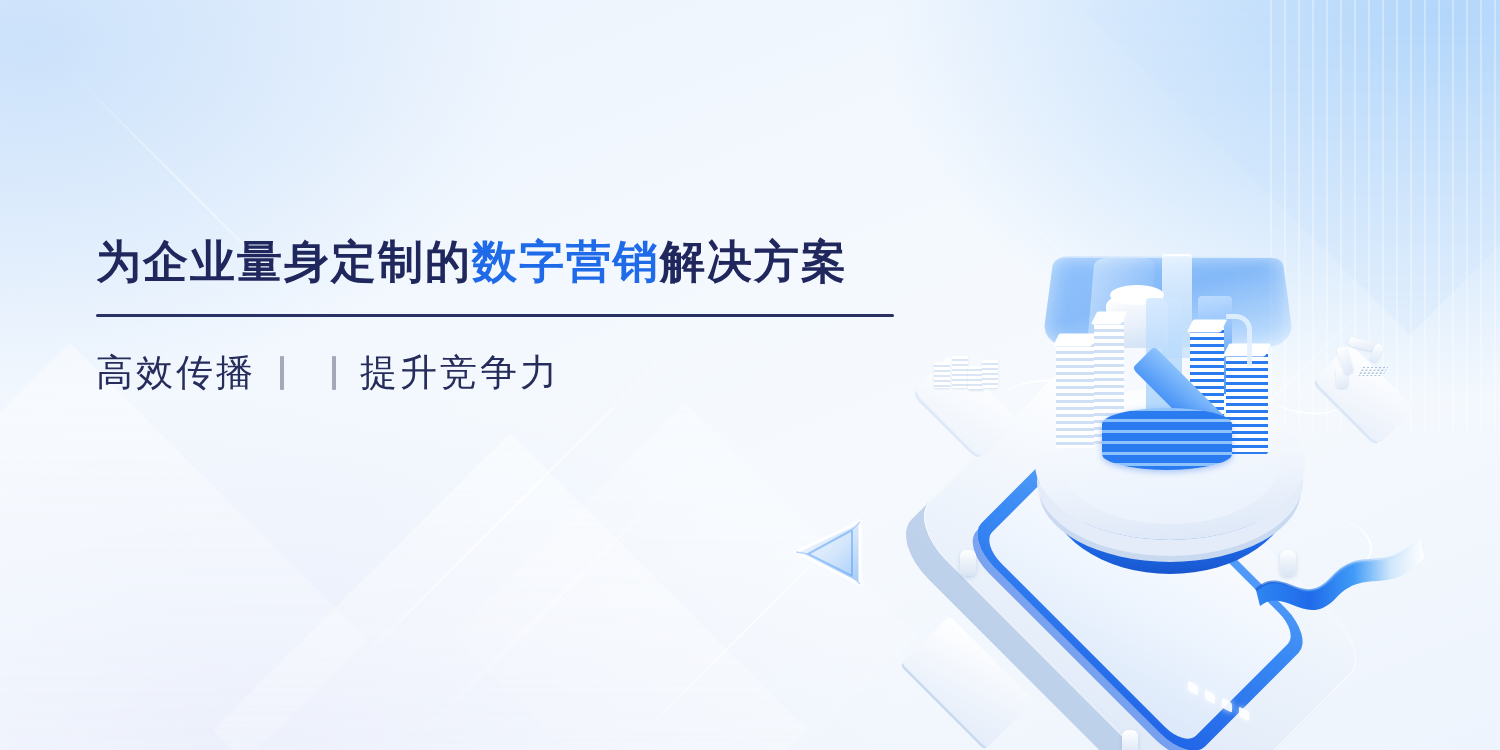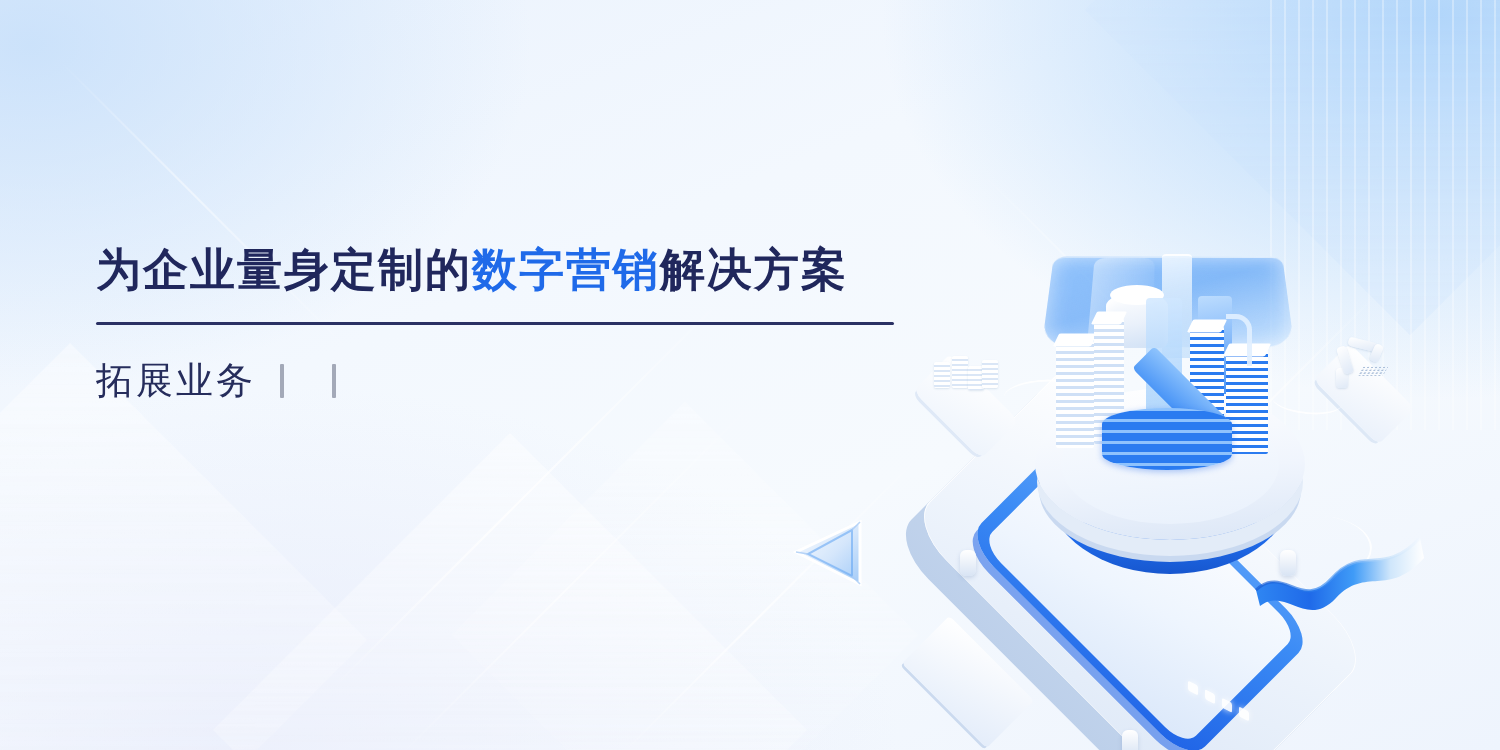--- a/index.html
+++ b/index.html
@@ -79,21 +79,21 @@
     margin: 0 0 16px 0;
     white-space: nowrap;
   }
 
   .headline {
     font-size: 45px;
     line-height: 1.15;
     font-weight: 700;
     letter-spacing: 2px;
     color: #20275c;
-    margin: 8px 0 26px 0;
+    margin: 0 0 26px 0;
     white-space: nowrap;
   }
   .headline .accent { color: #1f6ae9; }
 
   .rule {
     width: 798px;
     height: 3px;
     background: #2a3164;
     margin: 0 0 34px 0;
     border-radius: 2px;
@@ -433,23 +433,24 @@
   </div>
 
   <div class="text-block">
 
 
     <h2 class="headline"><span>为企业量身定制的</span><span class="accent">数字营销</span><span>解决方案</span></h2>
 
     <div class="rule"></div>
 
     <div class="tagline">
-      <span>拓展业务</span>
+      <span>高效传播</span>
       <span class="sep"></span>
       <span class="sep"></span>
+      <span>提升竞争力</span>
     </div>
 
   </div>
 
   <div class="illo">
 
     <div class="wire w1"></div>
     <div class="wire w2"></div>
     <div class="wire w3"></div>
 

